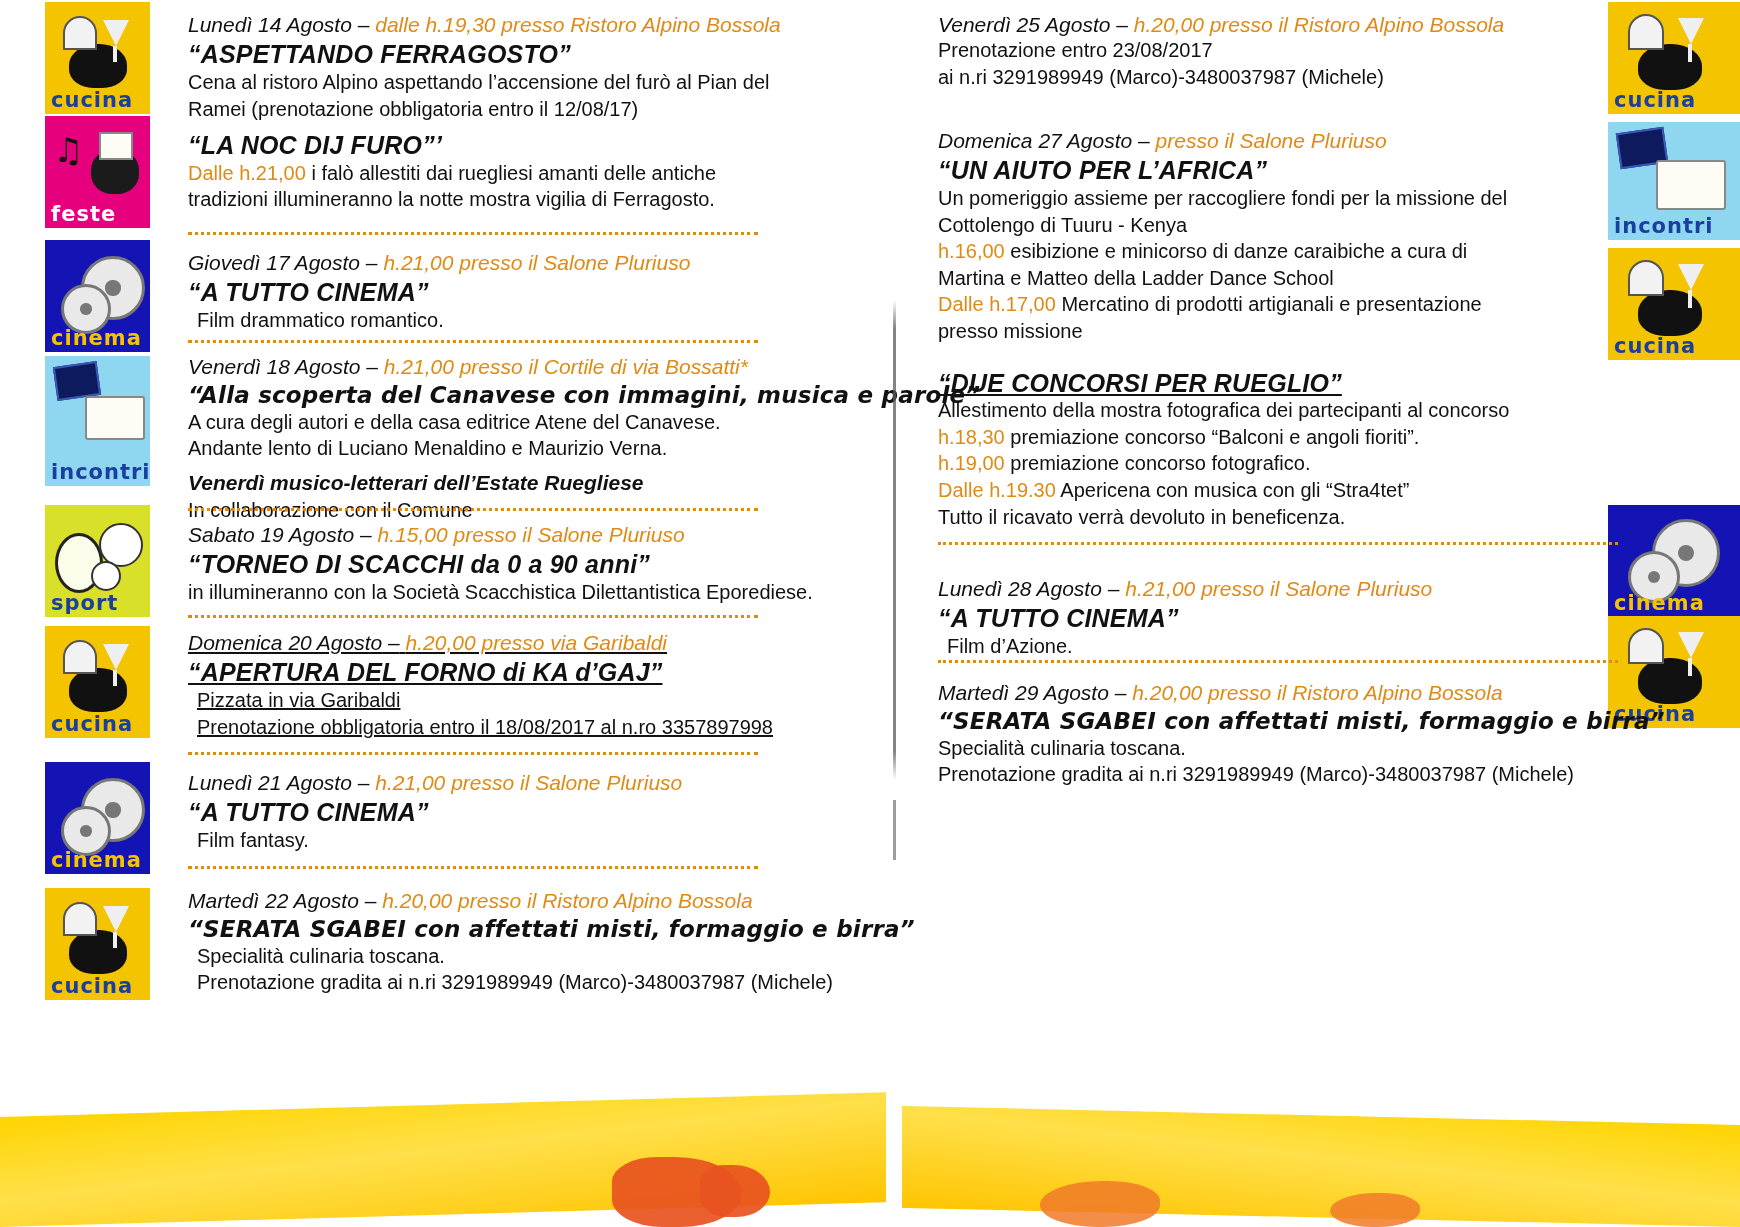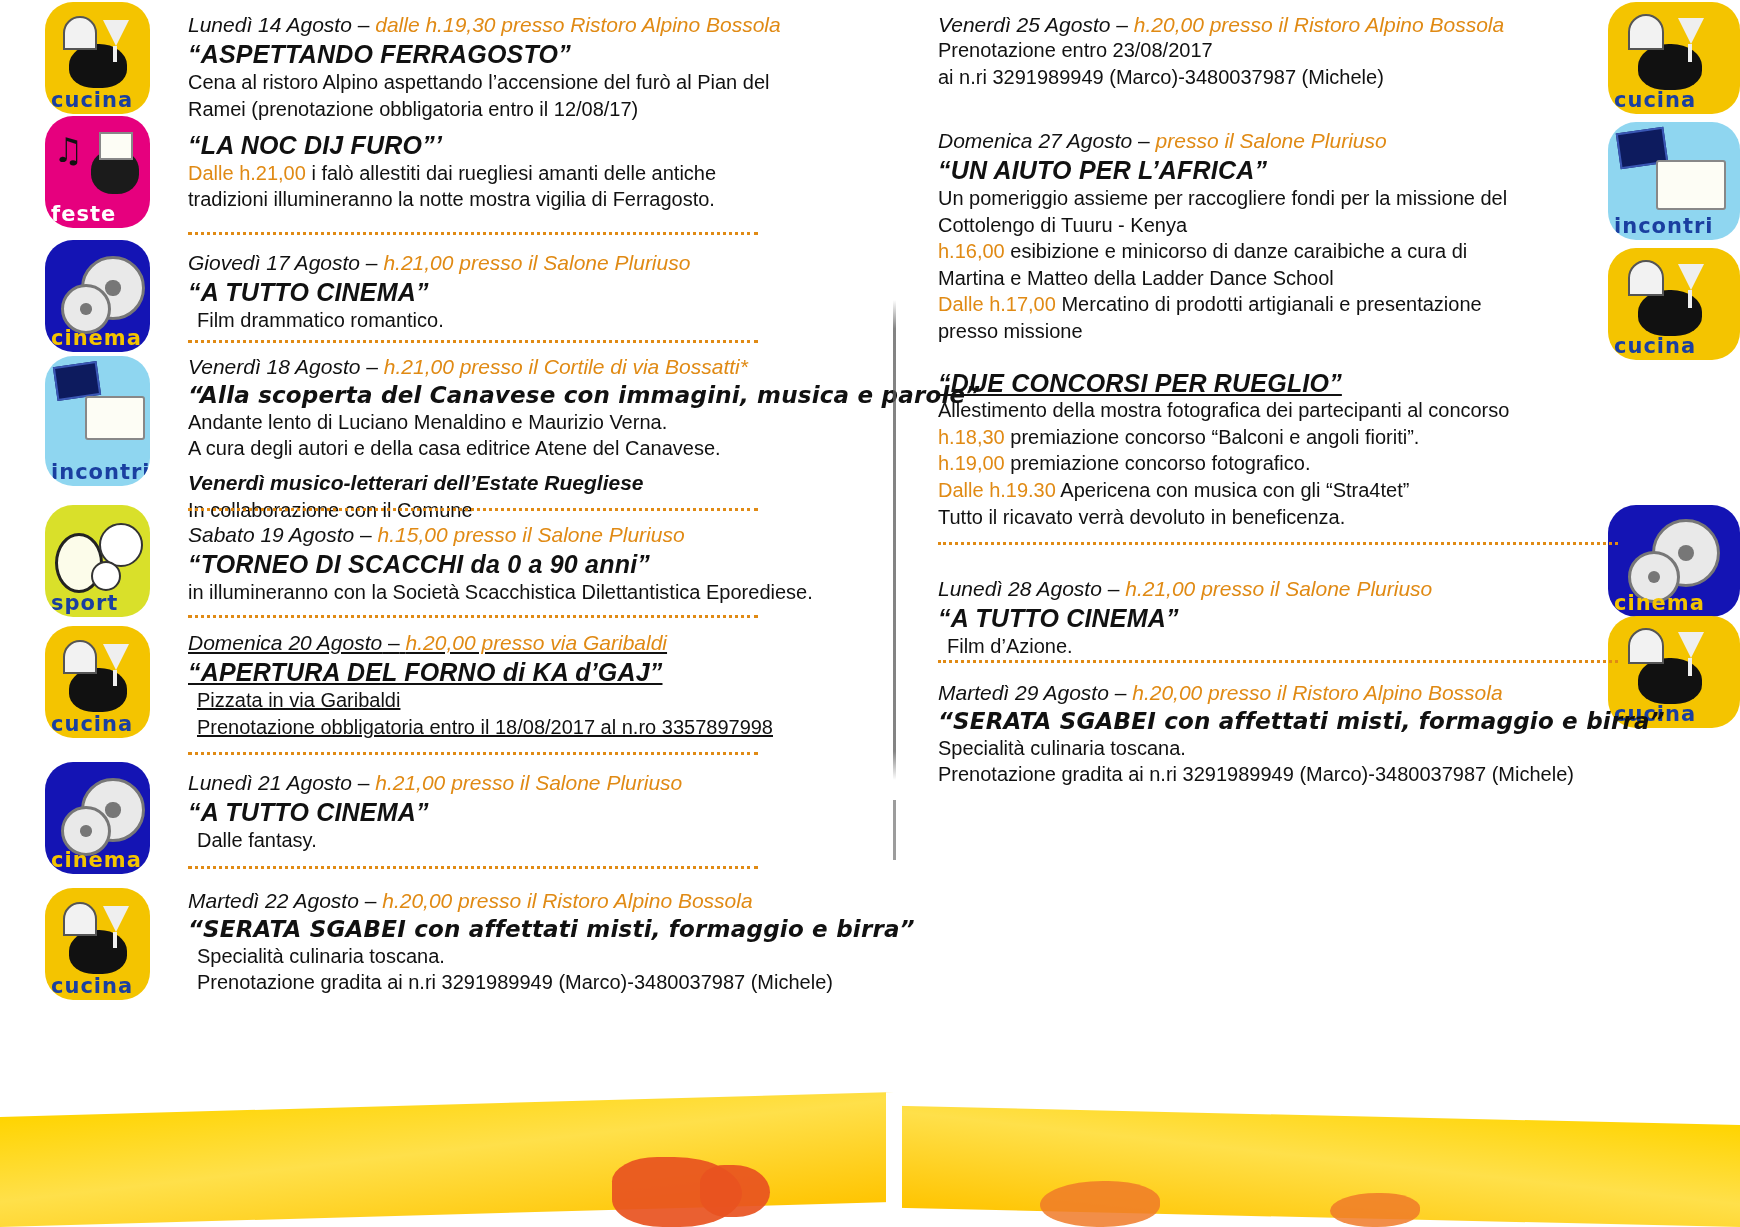--- a/index.html
+++ b/index.html
@@ -38,21 +38,21 @@
   .ev-line.indent{padding-left:9px;}
   .ev-line.ital-bold{font-style:italic;font-weight:700;font-size:21px;}
   .hl{color:#e08a14;}
 
   
   .sep{
     position:absolute;height:0;border-top:3px dotted #e08a14;
   }
 
   
-  .tile{position:absolute;overflow:hidden;border-radius:28px;}
+  .tile{position:absolute;overflow:hidden;}
   .tile .cap{
     position:absolute;left:6px;bottom:2px;
     font-family:"DejaVu Sans", sans-serif;
     font-weight:700;font-size:21px;letter-spacing:1px;
     color:#0b2f8a;
   }
   .tile .cap.white{color:#ffffff;}
   .tile .cap.blue{color:#1a3fa0;}
   .tile-cucina{background:#f4c400;}
   .tile-feste{background:#e6007e;}
@@ -220,22 +220,22 @@
 
   <div class="sep" style="left:188px;top:340px;width:570px;"></div>
 
   <div class="event" style="left:188px;top:354px;width:700px;">
     <div class="ev-head">
       <span class="day">Venerdì 18 Agosto</span>
       <span class="dash">–</span>
       <span class="when">h.21,00 presso il Cortile di via Bossatti*</span>
     </div>
     <div class="ev-title small" style="font-family:'DejaVu Sans',sans-serif;">“Alla scoperta del Canavese con immagini, musica e parole”</div>
+    <div class="ev-line">A cura degli autori e della casa editrice Atene del Canavese.</div>
     <div class="ev-line">Andante lento di Luciano Menaldino e Maurizio Verna.</div>
-    <div class="ev-line">A cura degli autori e della casa editrice Atene del Canavese.</div>
     <div class="ev-line ital-bold" style="margin-top:8px;">Venerdì musico-letterari dell’Estate Ruegliese</div>
     <div class="ev-line">In collaborazione con il Comune</div>
   </div>
 
   <div class="sep" style="left:188px;top:508px;width:570px;"></div>
 
   <div class="event" style="left:188px;top:522px;width:700px;">
     <div class="ev-head">
       <span class="day">Sabato 19 Agosto</span>
       <span class="dash">–</span>
@@ -260,21 +260,21 @@
 
   <div class="sep" style="left:188px;top:752px;width:570px;"></div>
 
   <div class="event" style="left:188px;top:770px;width:700px;">
     <div class="ev-head">
       <span class="day">Lunedì 21 Agosto</span>
       <span class="dash">–</span>
       <span class="when">h.21,00 presso il Salone Pluriuso</span>
     </div>
     <div class="ev-title">“A TUTTO CINEMA”</div>
-    <div class="ev-line indent">Dalle fantasy.</div>
+    <div class="ev-line indent">Film fantasy.</div>
   </div>
 
   <div class="sep" style="left:188px;top:866px;width:570px;"></div>
 
   <div class="event" style="left:188px;top:888px;width:700px;">
     <div class="ev-head">
       <span class="day">Martedì 22 Agosto</span>
       <span class="dash">–</span>
       <span class="when">h.20,00 presso il Ristoro Alpino Bossola</span>
     </div>

